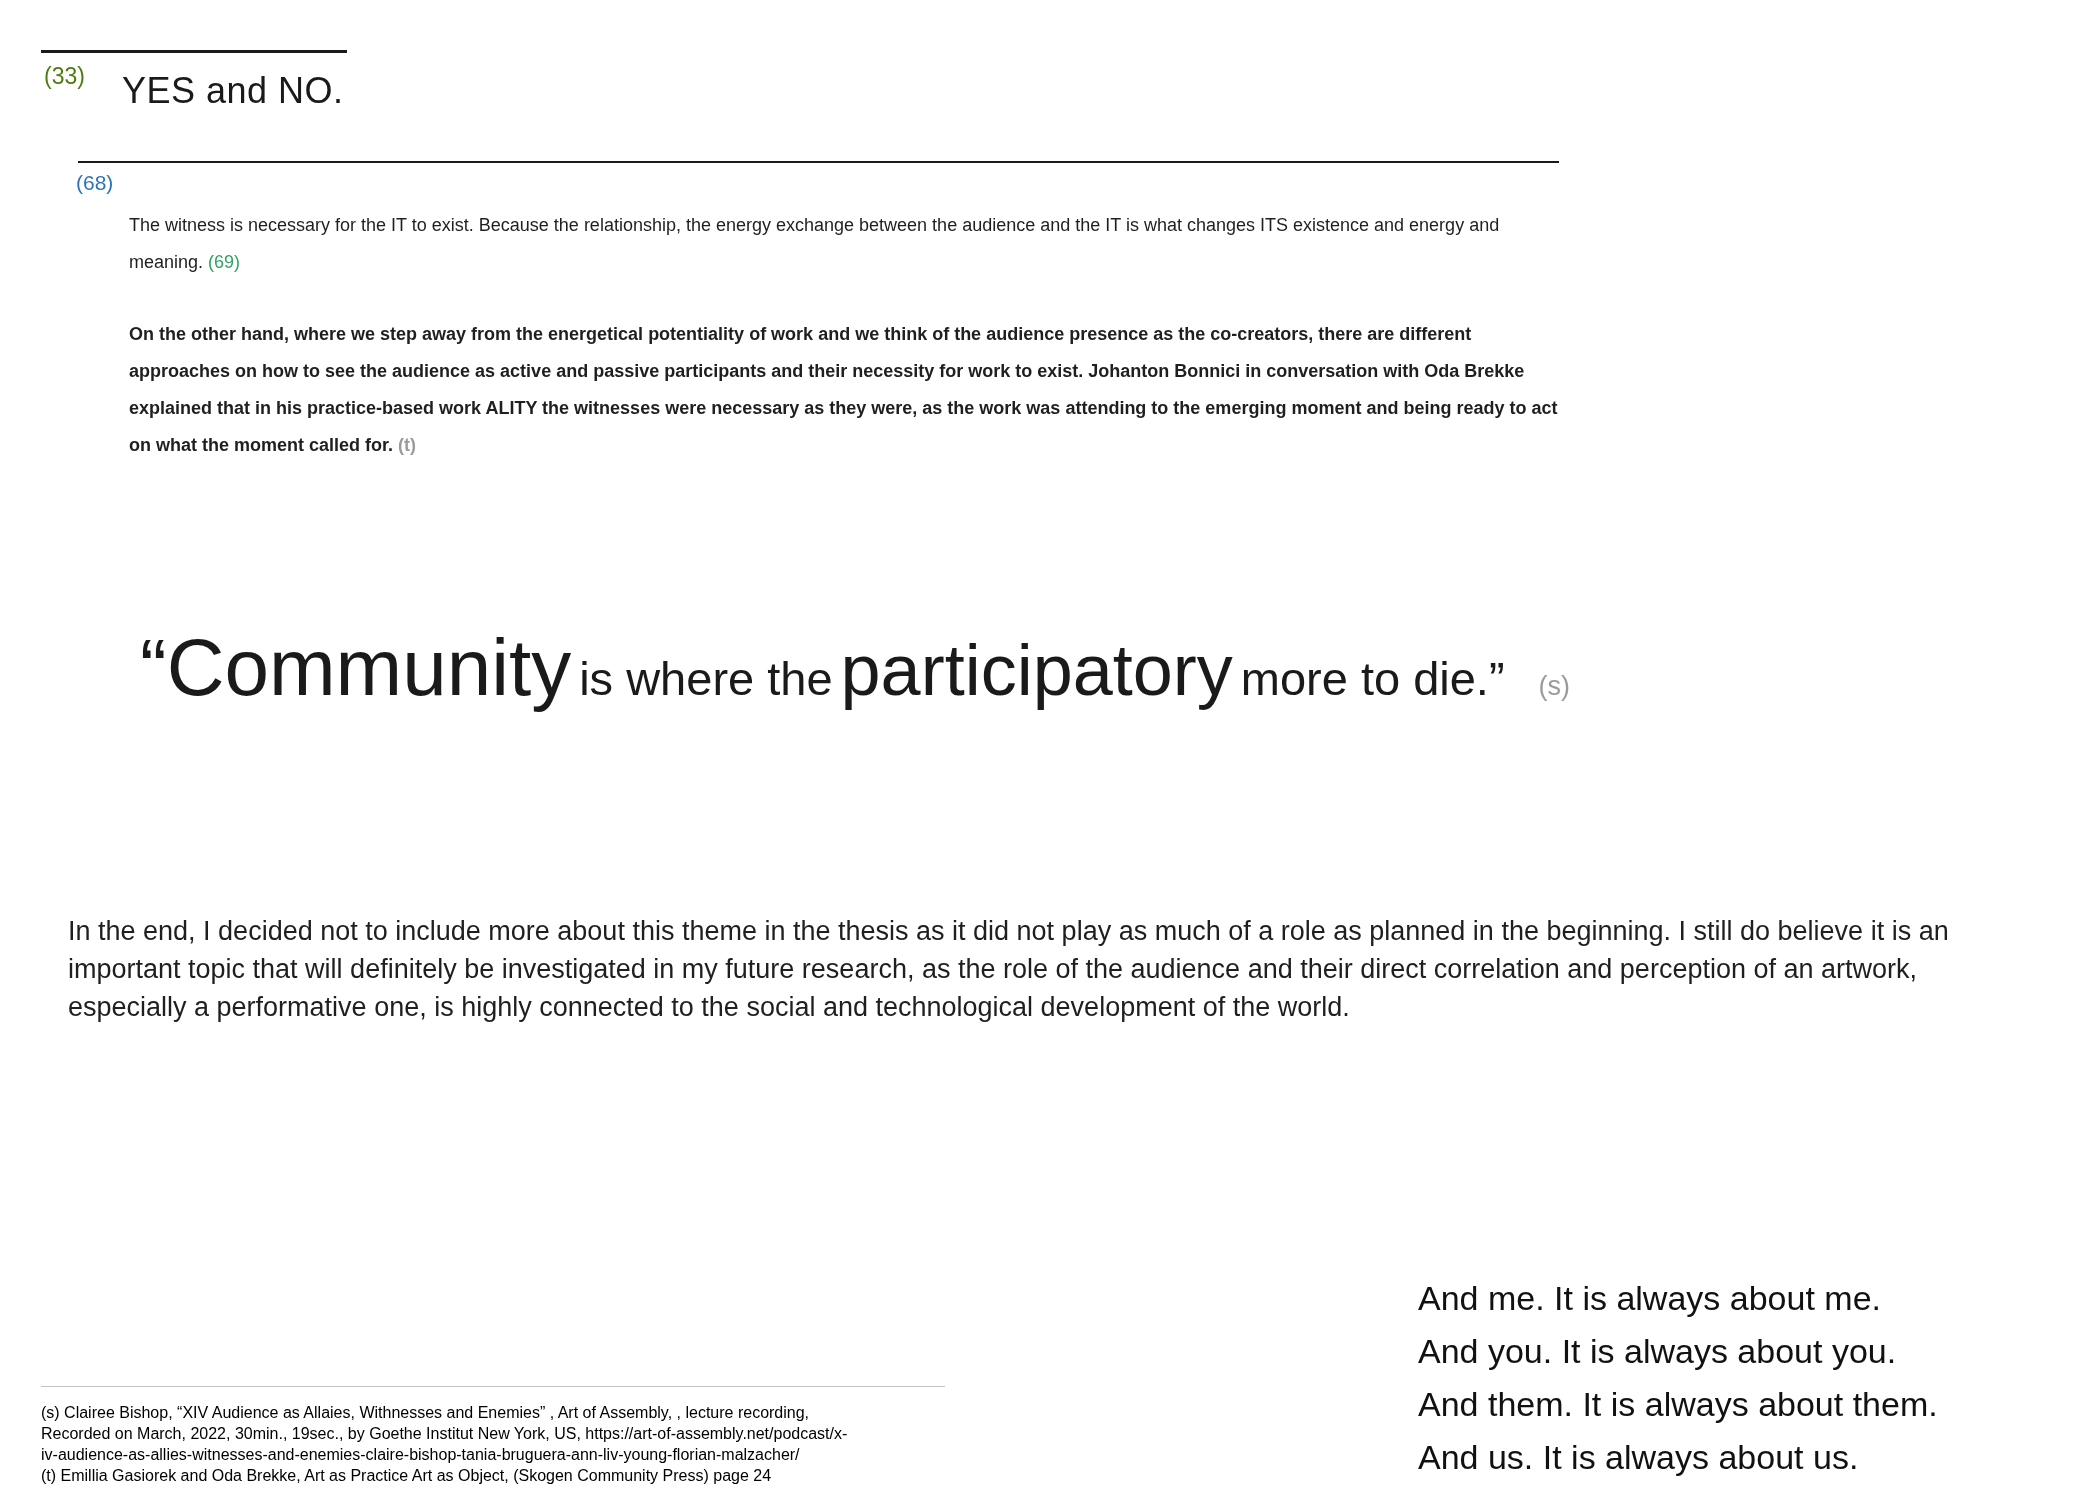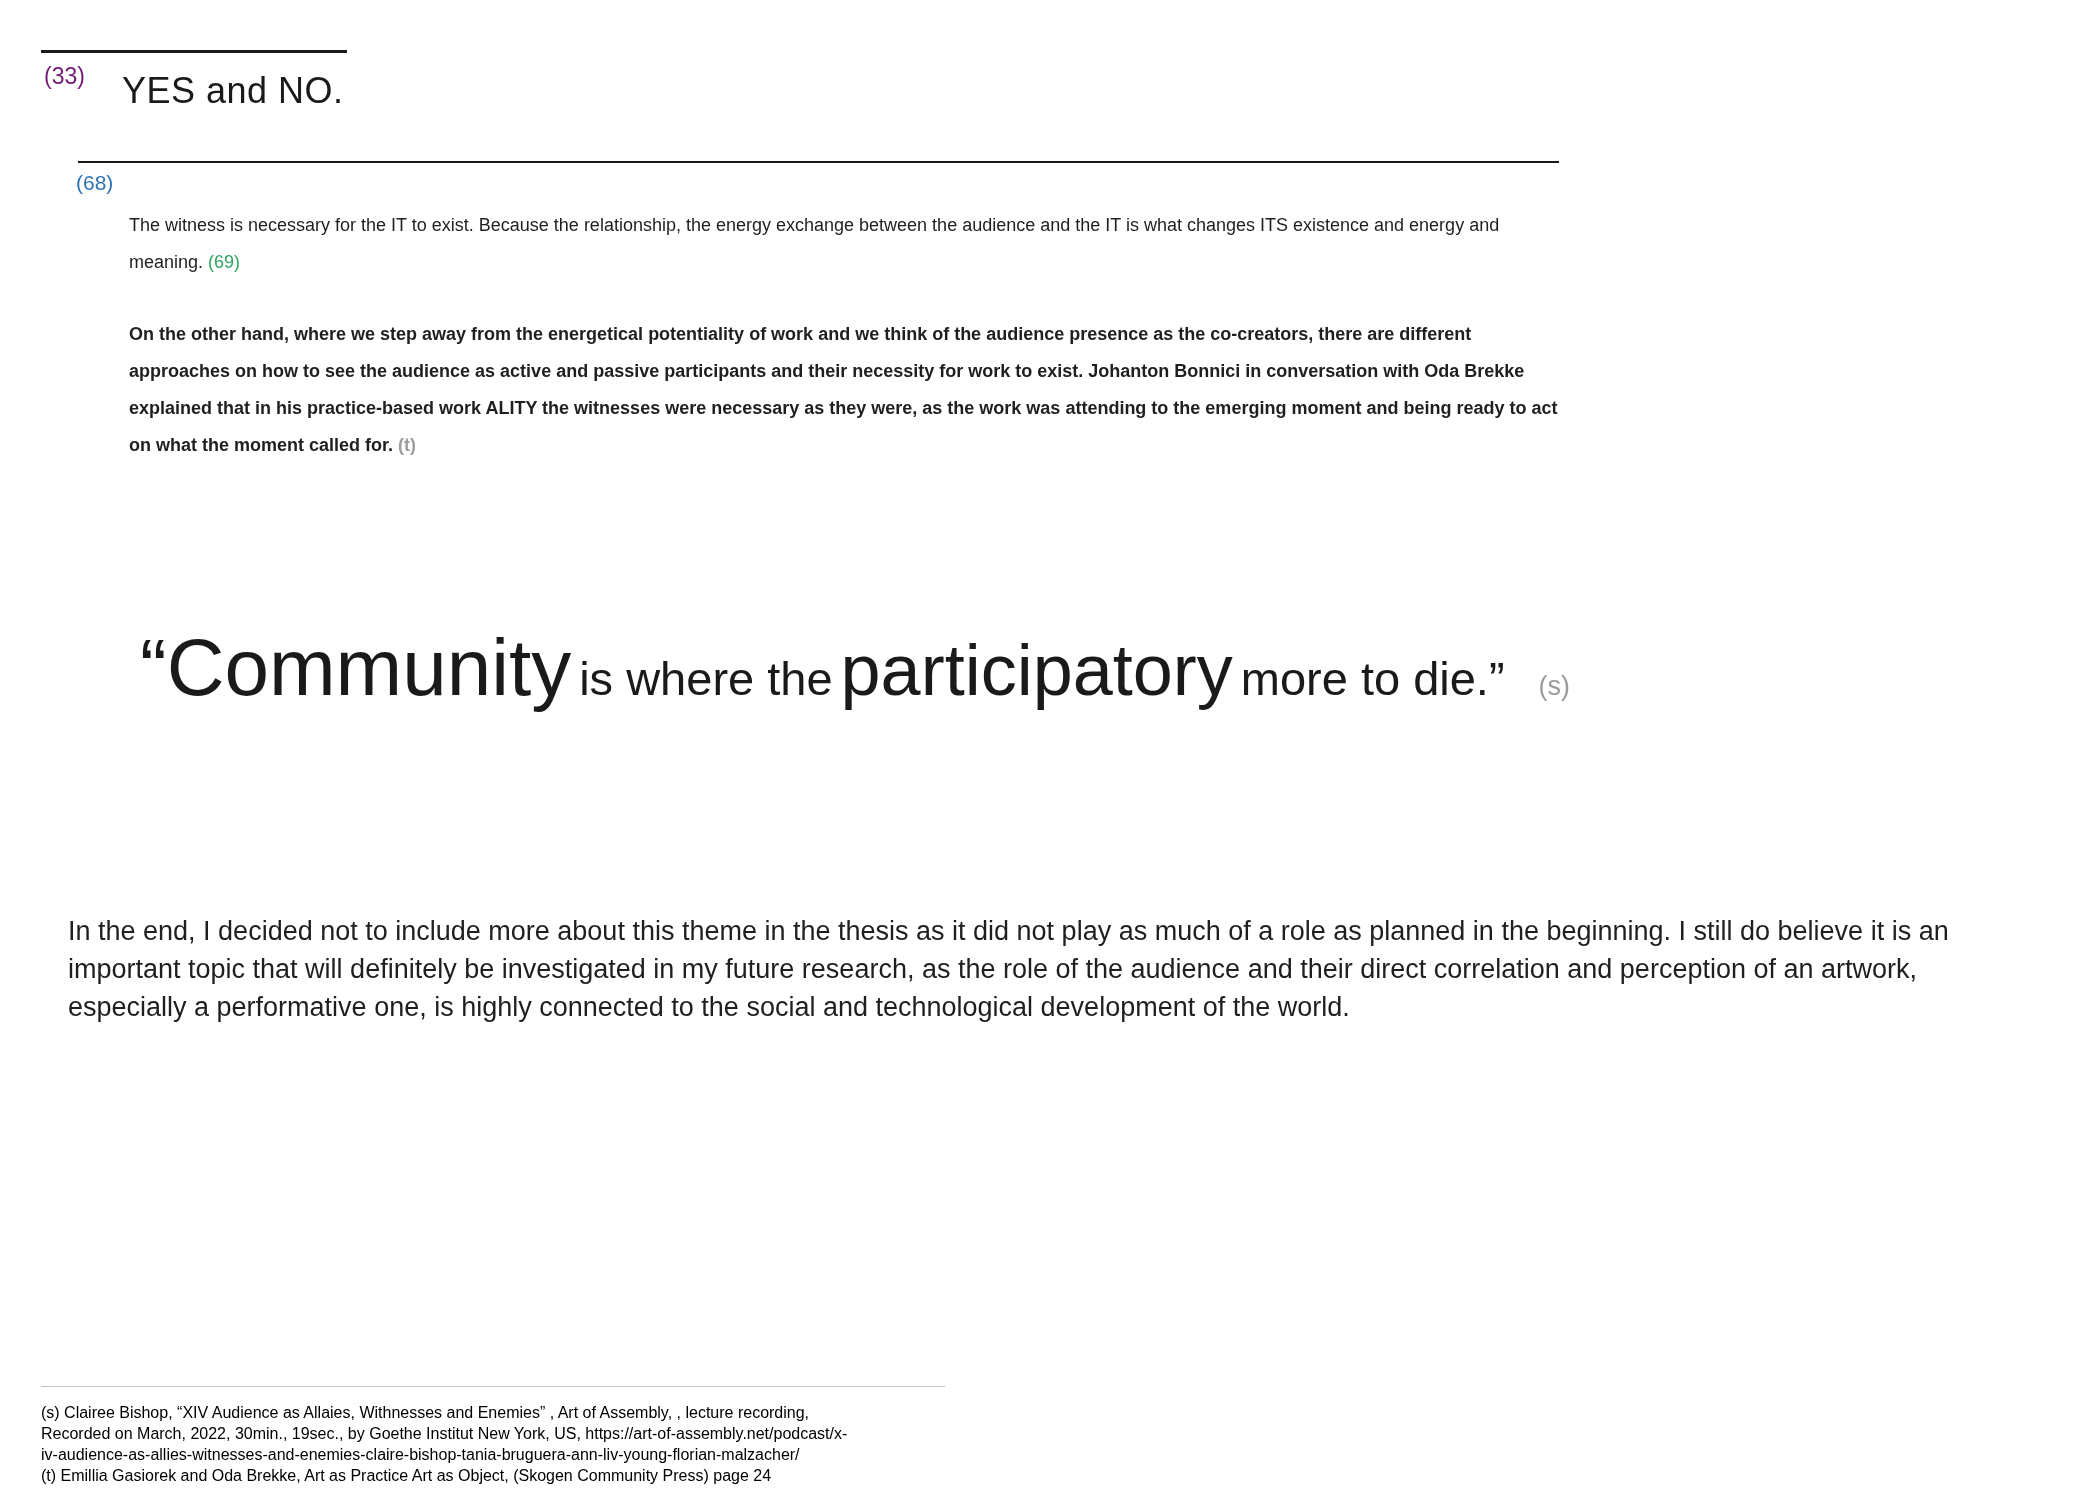--- a/index.html
+++ b/index.html
@@ -8,21 +8,21 @@
     font-family: "Liberation Sans", sans-serif;
     color: #1c1c1c;
     width: 2100px;
     height: 1504px;
     position: relative;
     overflow: hidden;
   }
   .page { position: relative; width: 2100px; height: 1504px; background: #fff; }
 
   .top-rule { position: absolute; left: 41px; top: 50px; width: 306px; height: 3px; background: #1a1a1a; }
-  .sec-num  { position: absolute; left: 44px; top: 63px; font-size: 23px; color: #701a75; }
+  .sec-num  { position: absolute; left: 44px; top: 63px; font-size: 23px; color: #4d7c0f; }
   .title    { position: absolute; left: 122px; top: 70px; font-size: 36px; font-weight: 400; color: #1a1a1a; letter-spacing: 0.5px; }
 
   .rule       { position: absolute; left: 78px; top: 161px; width: 1481px; height: 2px; background: #1a1a1a; }
   .subsec-num { position: absolute; left: 76px; top: 171px; font-size: 21px; color: #2e74b5; }
 
   .para { position: absolute; font-size: 18px; line-height: 37px; color: #1f1f1f; }
   .para1 { left: 129px; top: 207px; width: 1438px; }
   .para2 { left: 129px; top: 316px; width: 1438px; font-weight: bold; }
 
   .ref-green { color: #2fa360; }
@@ -73,20 +73,24 @@
     <span>On the other hand, where we step away from the energetical potentiality of work and we think of the audience presence as the co-creators, there are different approaches on how to see the audience as active and passive participants and their necessity for work to exist. Johanton Bonnici in conversation with Oda Brekke explained that in his practice-based work ALITY the witnesses were necessary as they were, as the work was attending to the emerging moment and being ready to act on what the moment called for.</span>
     <span class="ref-gray">(t)</span>
   </p>
 
   <div class="quote">
     <span class="q-big">“Community</span><span class="q-mid">is where the</span><span class="q-big2">participatory</span><span class="q-mid">more to die.”</span><span class="q-ref ref-gray">(s)</span>
   </div>
 
   <p class="para conclusion">In the end, I decided not to include more about this theme in the thesis as it did not play as much of a role as planned in the beginning. I still do believe it is an important topic that will definitely be investigated in my future research, as the role of the audience and their direct correlation and perception of an artwork, especially a performative one, is highly connected to the social and technological development of the world.</p>
 
+  <div class="poem">And me. It is always about me.
+And you. It is always about you.
+And them. It is always about them.
+And us. It is always about us.</div>
 
   <div class="foot-rule"></div>
 
   <div class="footnotes">(s) Clairee Bishop,  “XIV Audience as Allaies, Withnesses and Enemies” , Art of Assembly,  , lecture recording,
 Recorded on March, 2022, 30min., 19sec., by Goethe Institut New York, US, https://art-of-assembly.net/podcast/x-
 iv-audience-as-allies-witnesses-and-enemies-claire-bishop-tania-bruguera-ann-liv-young-florian-malzacher/
 (t) Emillia Gasiorek and Oda Brekke, Art as Practice Art as Object, (Skogen Community Press) page 24</div>
 
 </div>
 

